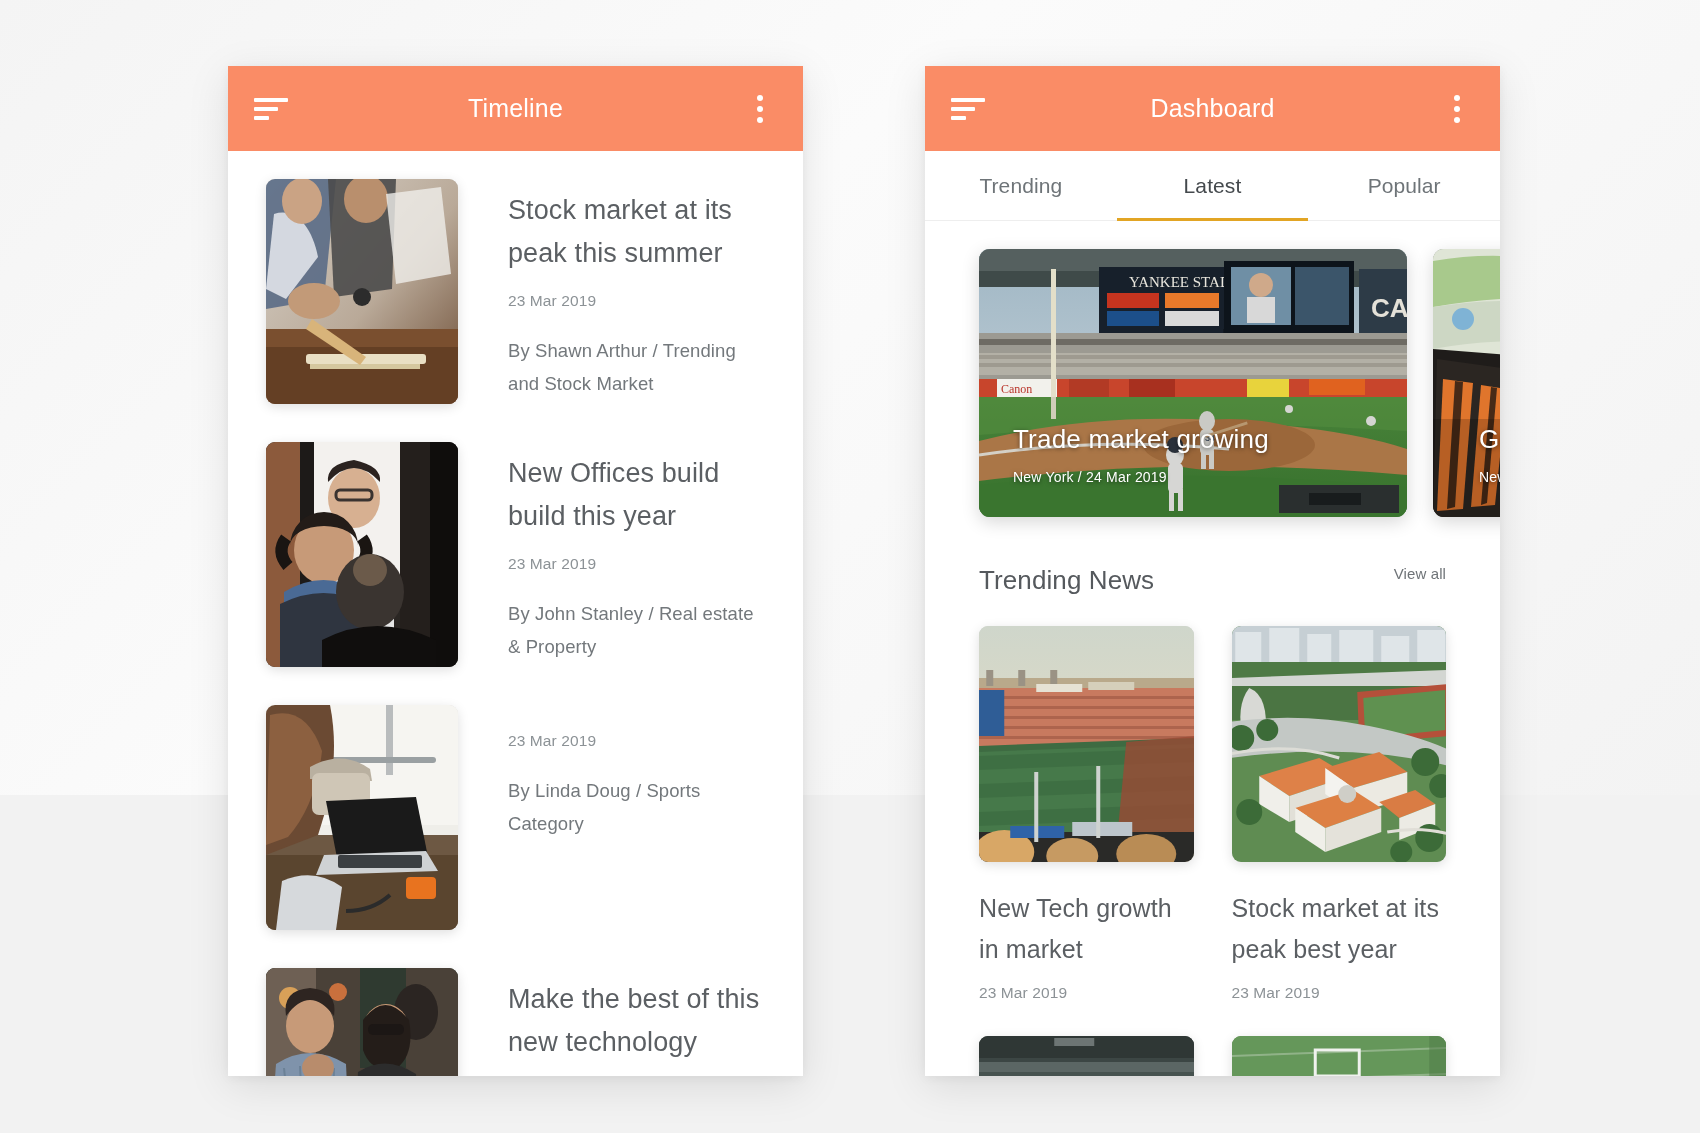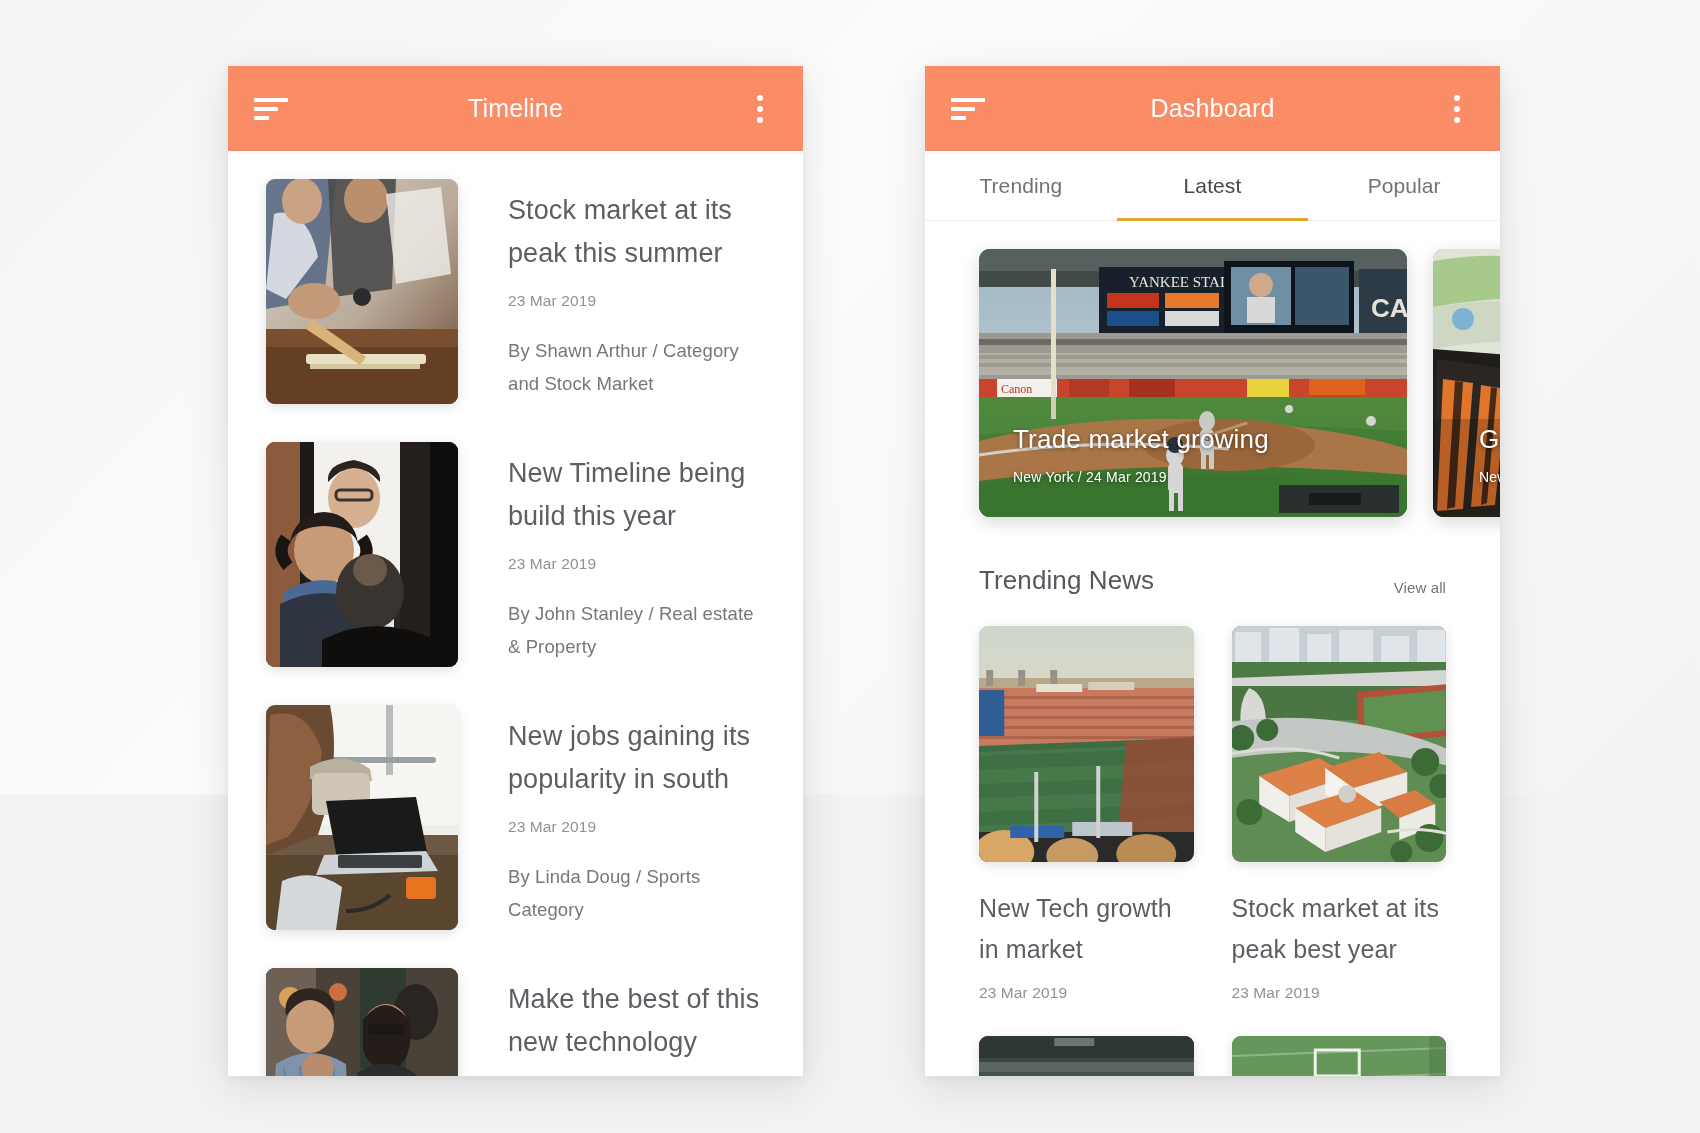--- a/index.html
+++ b/index.html
@@ -201,21 +201,21 @@
   .hero-meta {
     color: #ffffff;
     font-size: 14px;
     margin-top: 14px;
     letter-spacing: 0.2px;
   }
 
   
   .section-head {
     display: flex;
-    align-items: flex-end;
+    align-items: flex-start;
     justify-content: space-between;
     padding: 48px 54px 0 54px;
   }
   .section-title { font-size: 26px; color: #55595d; font-weight: 400; letter-spacing: 0.1px; }
   .view-all { font-size: 15px; color: #6f7478; cursor: pointer; letter-spacing: 0.1px; }
 
   .news-grid {
     display: grid;
     grid-template-columns: 1fr 1fr;
     gap: 16px 38px;
@@ -292,21 +292,21 @@
             <rect x="40" y="175" width="120" height="10" rx="3" fill="#e9dfc4"></rect>
             <rect x="44" y="185" width="110" height="5" fill="#d5c79f"></rect>
             <path d="M46 140 L100 178 L94 186 L40 150 Z" fill="#d8b47a"></path>
             <ellipse cx="48" cy="122" rx="26" ry="18" fill="#c29a78"></ellipse>
             <circle cx="96" cy="118" r="9" fill="#2c2c2c"></circle>
           </svg>
         </div>
         <div class="article-text">
           <div class="article-title">Stock market at its peak this summer</div>
           <div class="article-date">23 Mar 2019</div>
-          <div class="article-byline">By Shawn Arthur / Category and Stock Market</div>
+          <div class="article-byline">By Shawn Arthur / Trending and Stock Market</div>
         </div>
       </div>
 
       <div class="article-row">
         <div class="thumb">
           <svg viewBox="0 0 192 225" preserveAspectRatio="xMidYMid slice" aria-hidden="true">
             <rect width="192" height="225" fill="#2a2623"></rect>
             <rect x="0" y="0" width="34" height="225" fill="#8c5a3c"></rect>
             <rect x="34" y="0" width="14" height="225" fill="#1d1a18"></rect>
             <rect x="48" y="0" width="86" height="150" fill="#f3f1ee"></rect>
@@ -321,21 +321,21 @@
             <path d="M20 96 q-10 14 2 28" stroke="#1a1512" stroke-width="12" fill="none"></path>
             <path d="M96 96 q10 14 -2 28" stroke="#1a1512" stroke-width="12" fill="none"></path>
             <path d="M18 150 Q58 126 96 150 L96 225 L18 225 Z" fill="#4a6a95"></path>
             <path d="M14 162 Q58 140 100 162 L100 225 L14 225 Z" fill="#2f3540"></path>
             <ellipse cx="104" cy="150" rx="34" ry="38" fill="#3a3430"></ellipse>
             <ellipse cx="104" cy="128" rx="17" ry="16" fill="#6b5a4a"></ellipse>
             <path d="M56 198 Q110 170 170 198 L170 225 L56 225 Z" fill="#100e0d"></path>
           </svg>
         </div>
         <div class="article-text">
-          <div class="article-title">New Timeline being build this year</div>
+          <div class="article-title">New Offices build build this year</div>
           <div class="article-date">23 Mar 2019</div>
           <div class="article-byline">By John Stanley / Real estate &amp; Property</div>
         </div>
       </div>
 
       <div class="article-row">
         <div class="thumb">
           <svg viewBox="0 0 192 225" preserveAspectRatio="xMidYMid slice" aria-hidden="true">
             <rect width="192" height="225" fill="#efeee9"></rect>
             <rect x="0" y="0" width="192" height="120" fill="#f6f5f1"></rect>
@@ -350,21 +350,20 @@
             <rect x="46" y="68" width="58" height="42" rx="7" fill="#cfc6b6"></rect>
             <path d="M60 96 L150 92 L162 152 L72 158 Z" fill="#1a1a1a"></path>
             <path d="M58 150 L160 146 L172 166 L50 170 Z" fill="#cfd2d4"></path>
             <rect x="72" y="150" width="84" height="13" rx="2" fill="#3b3f42"></rect>
             <rect x="140" y="172" width="30" height="22" rx="4" fill="#e8731f"></rect>
             <path d="M124 190 Q106 206 80 206" stroke="#2b2b2b" stroke-width="4" fill="none"></path>
             <path d="M16 176 Q48 162 76 182 L70 225 L10 225 Z" fill="#d6d9dc"></path>
           </svg>
         </div>
         <div class="article-text">
-          <div class="article-title">New jobs gaining its popularity in south</div>
           <div class="article-date">23 Mar 2019</div>
           <div class="article-byline">By Linda Doug / Sports Category</div>
         </div>
       </div>
 
       <div class="article-row">
         <div class="thumb">
           <svg viewBox="0 0 192 225" preserveAspectRatio="xMidYMid slice" aria-hidden="true">
             <rect width="192" height="225" fill="#3b4a3e"></rect>
             <rect x="0" y="0" width="192" height="112" fill="#4a4138"></rect>

